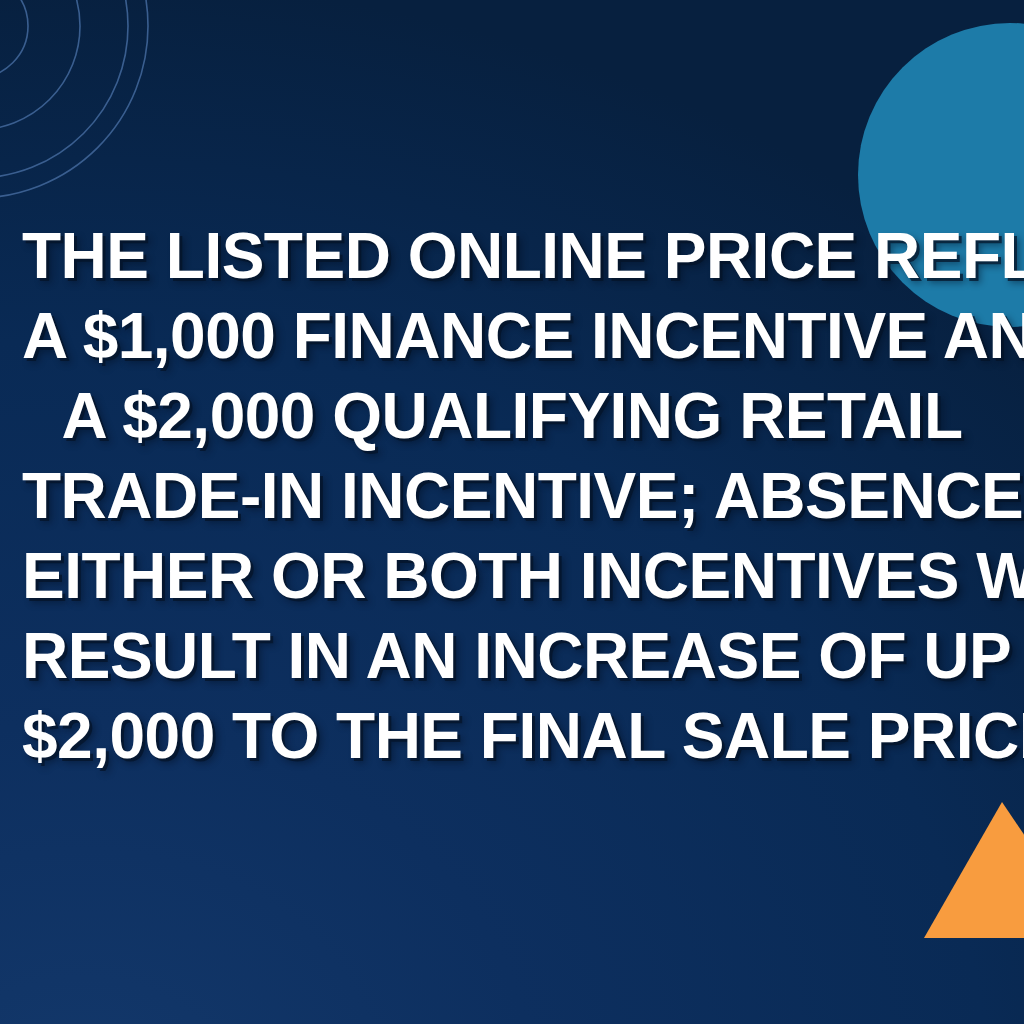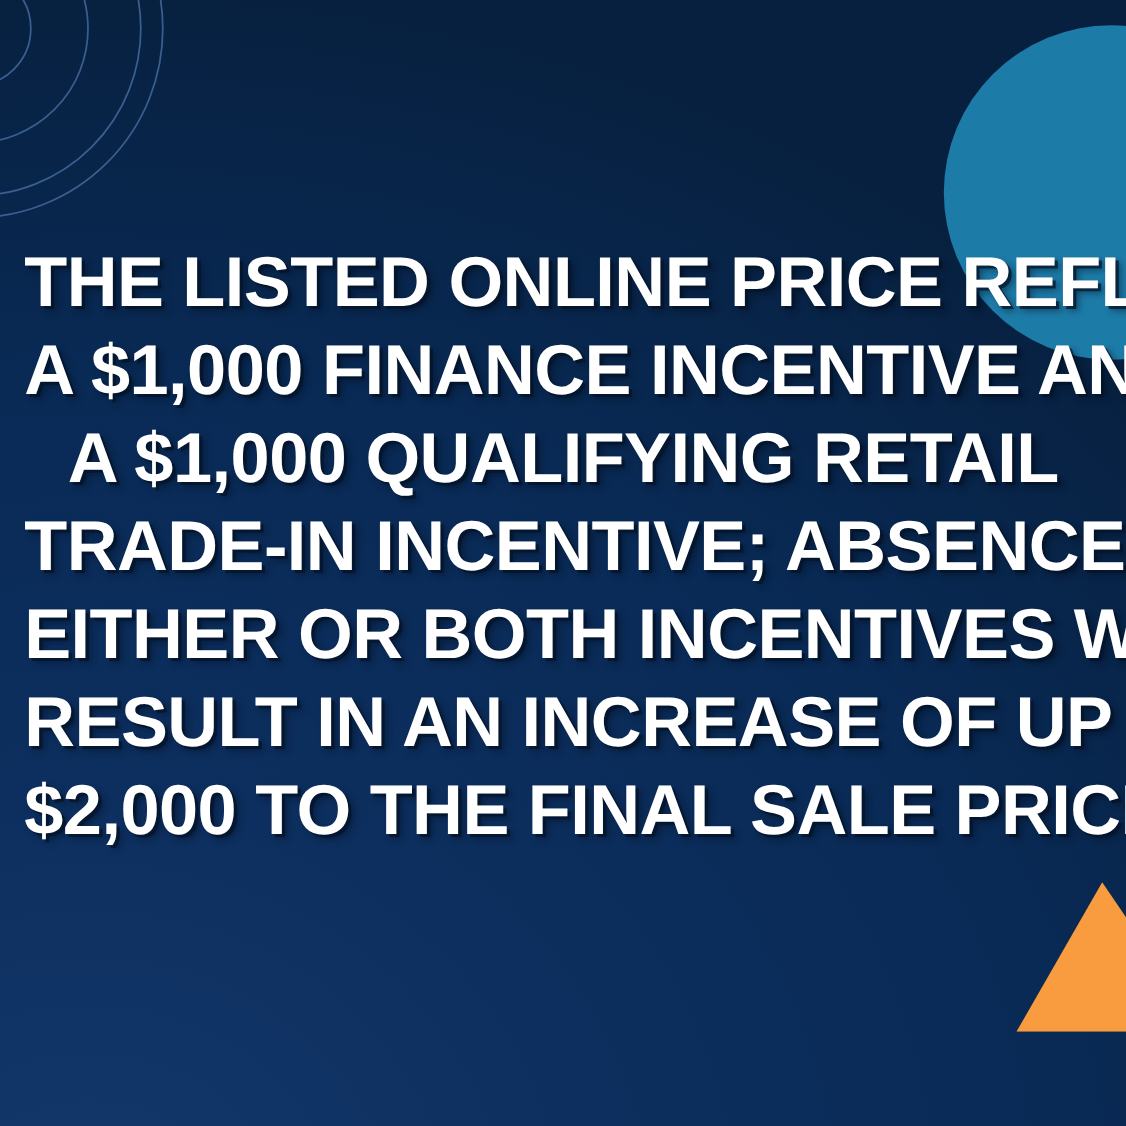--- a/index.html
+++ b/index.html
@@ -101,20 +101,20 @@
 
   <div id="accent-triangle">
     <svg width="170" height="136" viewBox="0 0 170 136" fill="none" xmlns="http://www.w3.org/2000/svg" aria-hidden="true">
       <polygon points="78,0 170,136 0,136" fill="#f89c3f"></polygon>
     </svg>
   </div>
 
   <div id="headline">
     <span class="headline-line" style="transform: scaleX(1);">THE LISTED ONLINE PRICE REFLECTS</span>
     <span class="headline-line" style="transform: scaleX(1);">A $1,000 FINANCE INCENTIVE AND</span>
-    <span class="headline-line" style="transform: scaleX(1);">A $1,000 QUALIFYING RETAIL</span>
+    <span class="headline-line" style="transform: scaleX(1);">A $2,000 QUALIFYING RETAIL</span>
     <span class="headline-line" style="transform: scaleX(1);">TRADE-IN INCENTIVE; ABSENCE OF</span>
     <span class="headline-line" style="transform: scaleX(1);">EITHER OR BOTH INCENTIVES WILL</span>
     <span class="headline-line" style="transform: scaleX(1);">RESULT IN AN INCREASE OF UP TO</span>
     <span class="headline-line" style="transform: scaleX(1);">$2,000 TO THE FINAL SALE PRICE.</span>
   </div>
 
 </div>
 
 </body></html>

